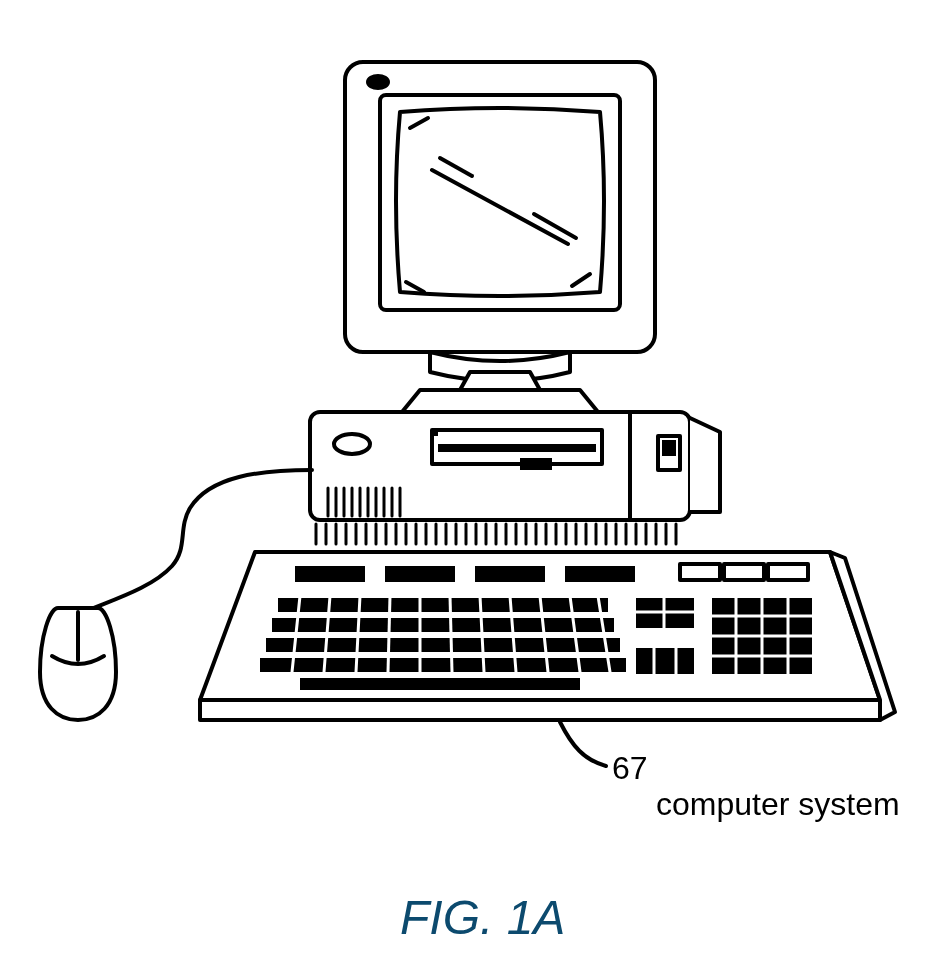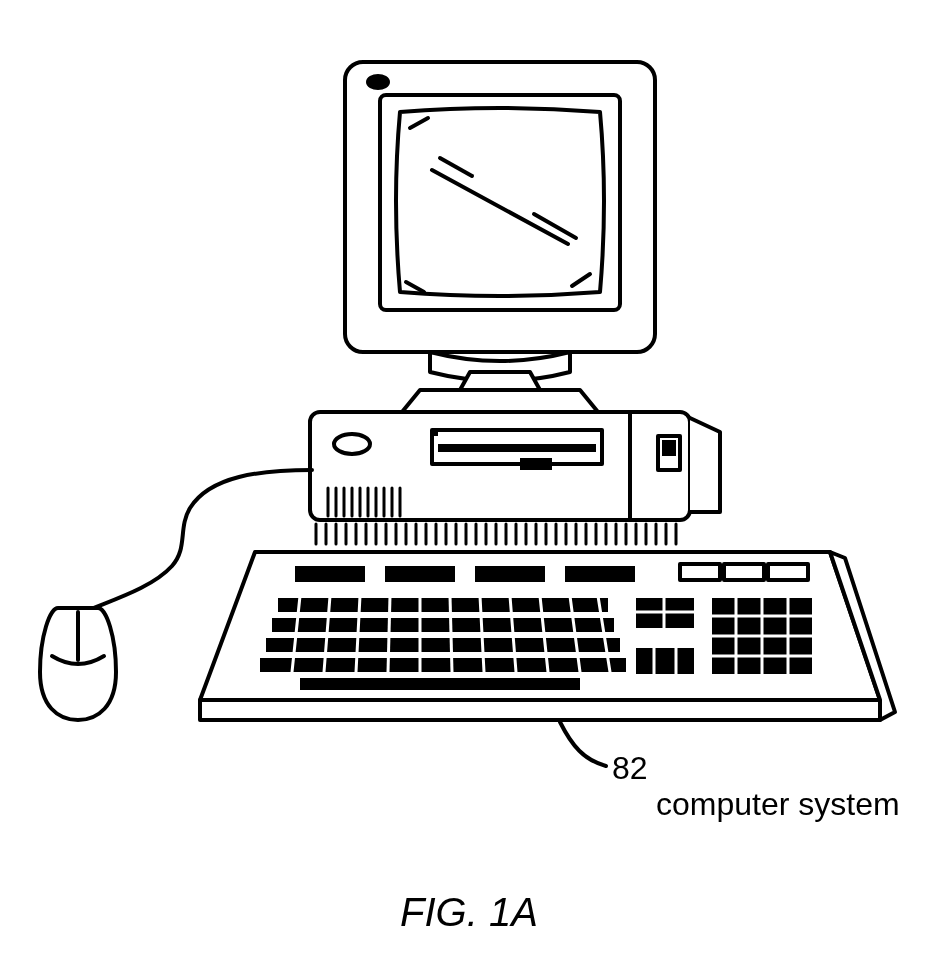--- a/index.html
+++ b/index.html
@@ -1,19 +1,19 @@
 <!DOCTYPE html>
 <html><head>
 <meta charset="utf-8">
 <style>
   html,body{margin:0;padding:0;background:#fff;}
   body{width:938px;height:975px;position:relative;font-family:Arial,Helvetica,sans-serif;}
   svg{display:block;}
   .lbl{position:absolute;font-size:32px;line-height:1.25;color:#000;}
-  .figcap{position:absolute;font-style:italic;font-size:40px;color:#000000;}
+  .figcap{position:absolute;font-style:italic;font-size:48px;color:#0c4a6e;}
 </style>
 </head>
 <body>
 
 <div>
 <svg viewBox="0 0 938 975" width="938" height="975" xmlns="http://www.w3.org/2000/svg">
   <g fill="none" stroke="#000" stroke-width="4" stroke-linejoin="round" stroke-linecap="round">
 
     <g>
 
@@ -203,17 +203,17 @@
     </g>
 
     <g>
       <path d="M560 722 C 572 746 584 760 606 766" fill="none"></path>
     </g>
 
   </g>
 </svg>
 </div>
 
-<div class="lbl" style="left:612px; top:748px;">82</div>
+<div class="lbl" style="left:612px; top:748px;">67</div>
 
 <div class="lbl" style="left:612px; top:784px;margin-left:44px;">computer system</div>
 
 <div class="figcap" style="left:400px; top:890px;">FIG. 1A</div>
 
 </body></html>

